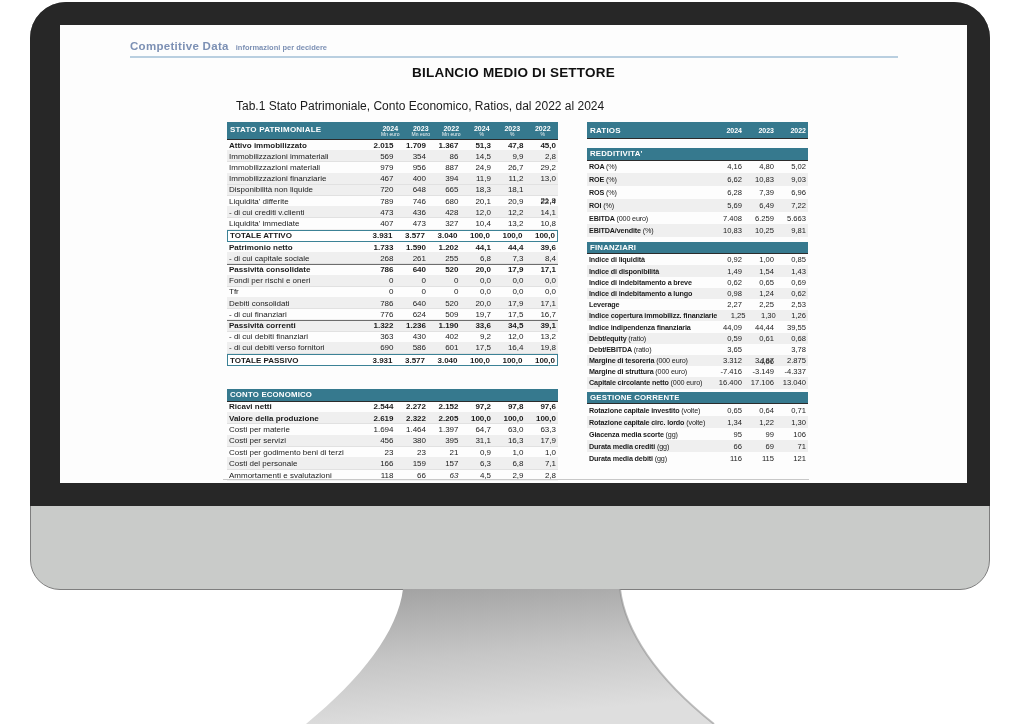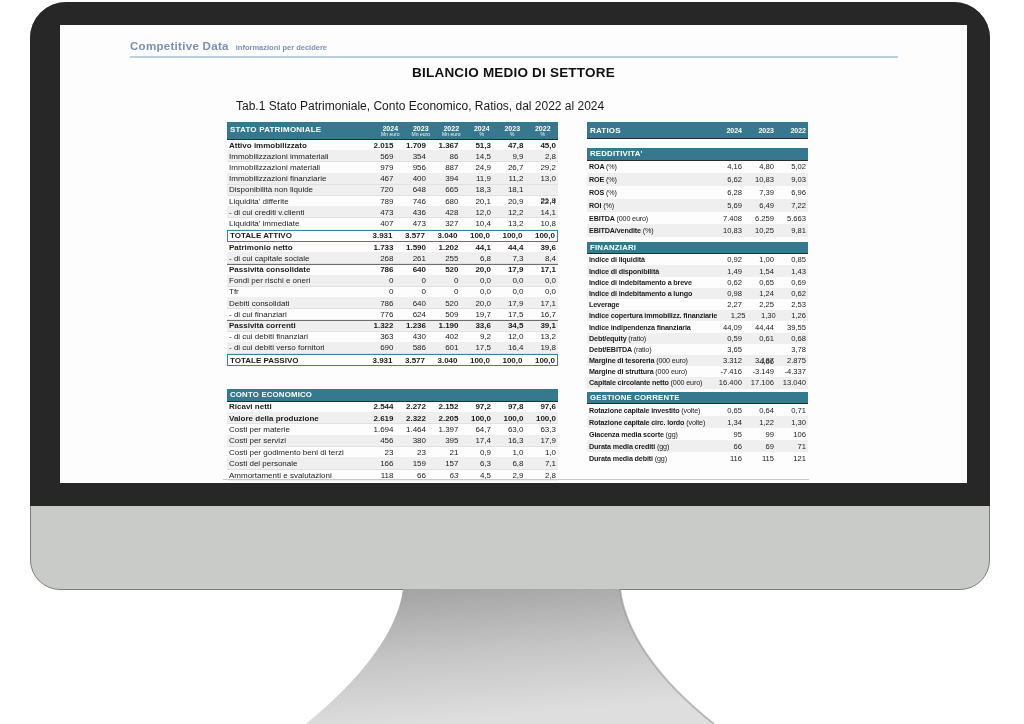--- a/index.html
+++ b/index.html
@@ -323,21 +323,21 @@
           <div class="num" style="width: 30.5px;">1.397</div>
           <div class="num" style="width: 30.5px;">64,7</div>
           <div class="num" style="width: 30.5px;">63,0</div>
           <div class="num" style="width: 30.5px;">63,3</div>
         </div>
         <div class="trow alt rce">
           <div class="lbl">Costi per servizi</div>
           <div class="num" style="width: 30.5px;">456</div>
           <div class="num" style="width: 30.5px;">380</div>
           <div class="num" style="width: 30.5px;">395</div>
-          <div class="num" style="width: 30.5px;">17,4</div>
+          <div class="num" style="width: 30.5px;">31,1</div>
           <div class="num" style="width: 30.5px;">16,3</div>
           <div class="num" style="width: 30.5px;">17,9</div>
         </div>
         <div class="trow rce">
           <div class="lbl">Costi per godimento beni di terzi</div>
           <div class="num" style="width: 30.5px;">23</div>
           <div class="num" style="width: 30.5px;">23</div>
           <div class="num" style="width: 30.5px;">21</div>
           <div class="num" style="width: 30.5px;">0,9</div>
           <div class="num" style="width: 30.5px;">1,0</div>

